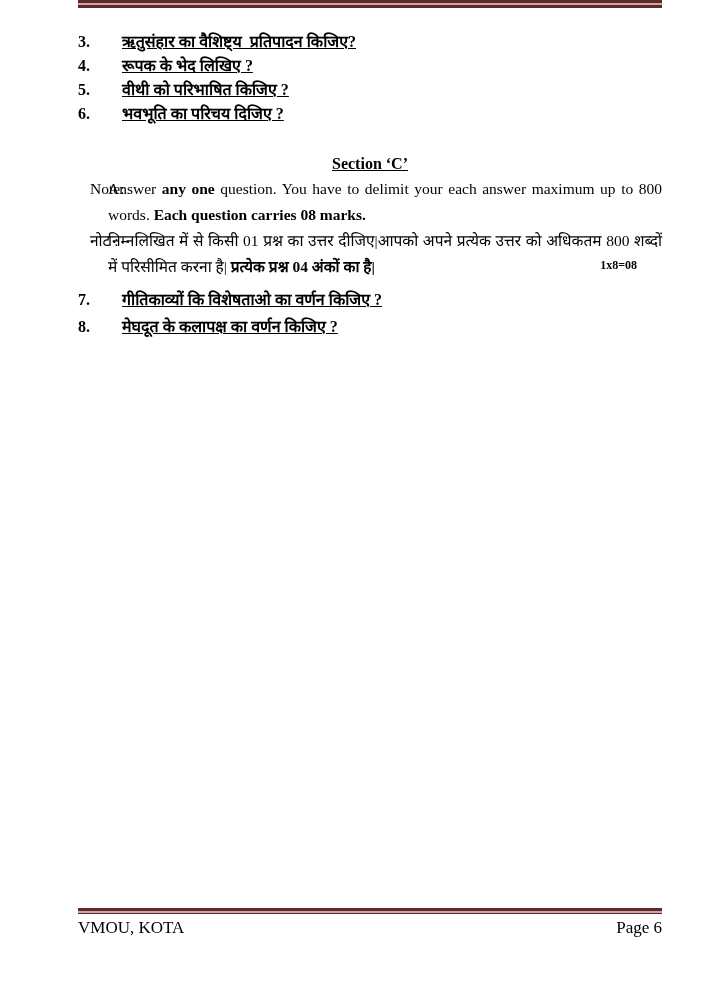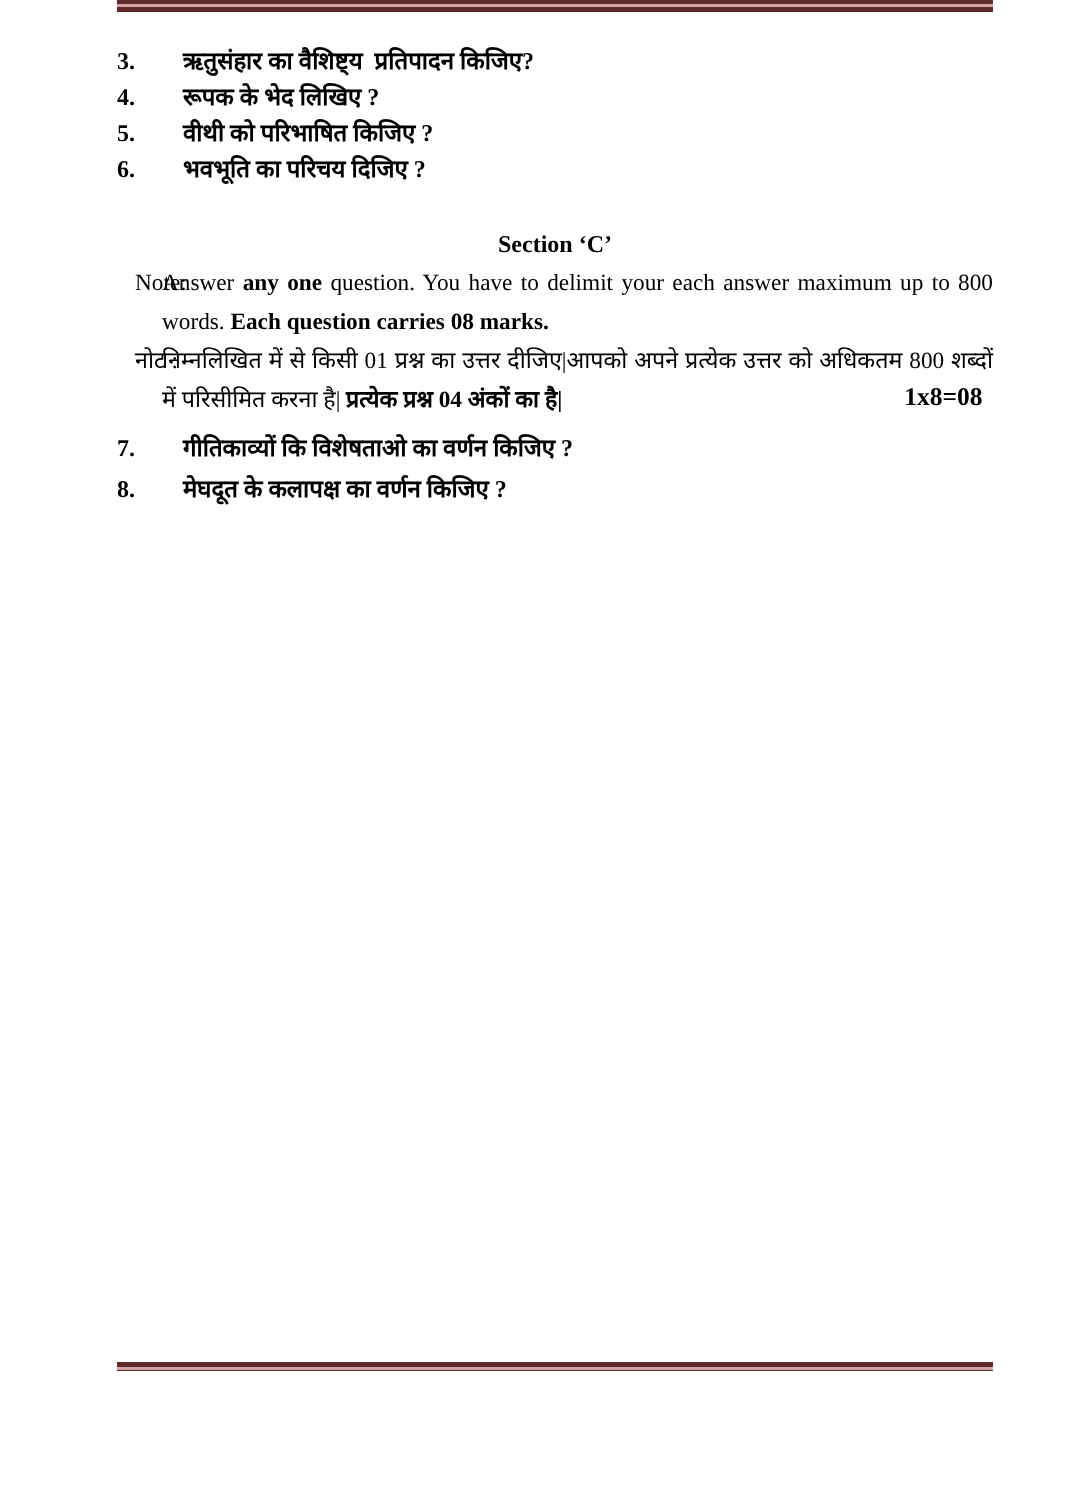--- a/index.html
+++ b/index.html
@@ -45,52 +45,53 @@
     font-weight: 700;
   }
   .q-row.long { line-height: 27px; }
   .q-num {
     flex: 0 0 44px;
     font-family: "Liberation Serif", serif;
   }
   .q-text {
     flex: 1 1 auto;
     white-space: pre-wrap;
+    text-decoration: underline;
   }
   .section-head {
     margin-top: 26px;
     text-align: center;
     font-weight: 700;
     font-size: 16px;
     line-height: 24px;
   }
-  .section-head .line { white-space: pre-wrap; }
+  .section-head .line { white-space: pre-wrap; text-decoration: underline; }
   .note-para {
     position: relative;
     font-size: 15.5px;
     line-height: 26px;
     text-align: justify;
   }
   .note-label {
     position: absolute;
     left: 12px;
     top: 0;
     width: 44px;
     text-align: left;
   }
   .note-body {
     margin-left: 30px;
   }
   .note-para b { font-weight: 700; }
   .marks {
     position: absolute;
-    right: 7px;
+    right: 25px;
     bottom: 2px;
     font-weight: 700;
-    font-size: 17px;
+    font-size: 12px;
   }
   .long-questions { margin-top: 6px; }
   .footer-text {
     position: absolute;
     left: 78px;
     top: 916px;
     width: 584px;
     display: flex;
     justify-content: space-between;
     font-size: 17px;
@@ -148,14 +149,18 @@
       <div class="q-row long">
         <span class="q-num">8.</span>
         <span class="q-text">मेघदूत के कलापक्ष का वर्णन किजिए ?</span>
       </div>
     </div>
 
   </div>
 
   <div class="rule bottom"></div>
 
+  <div class="footer-text">
+    <span>VMOU, KOTA</span>
+    <span>Page 6</span>
+  </div>
 
 </div>
 
 </body></html>

